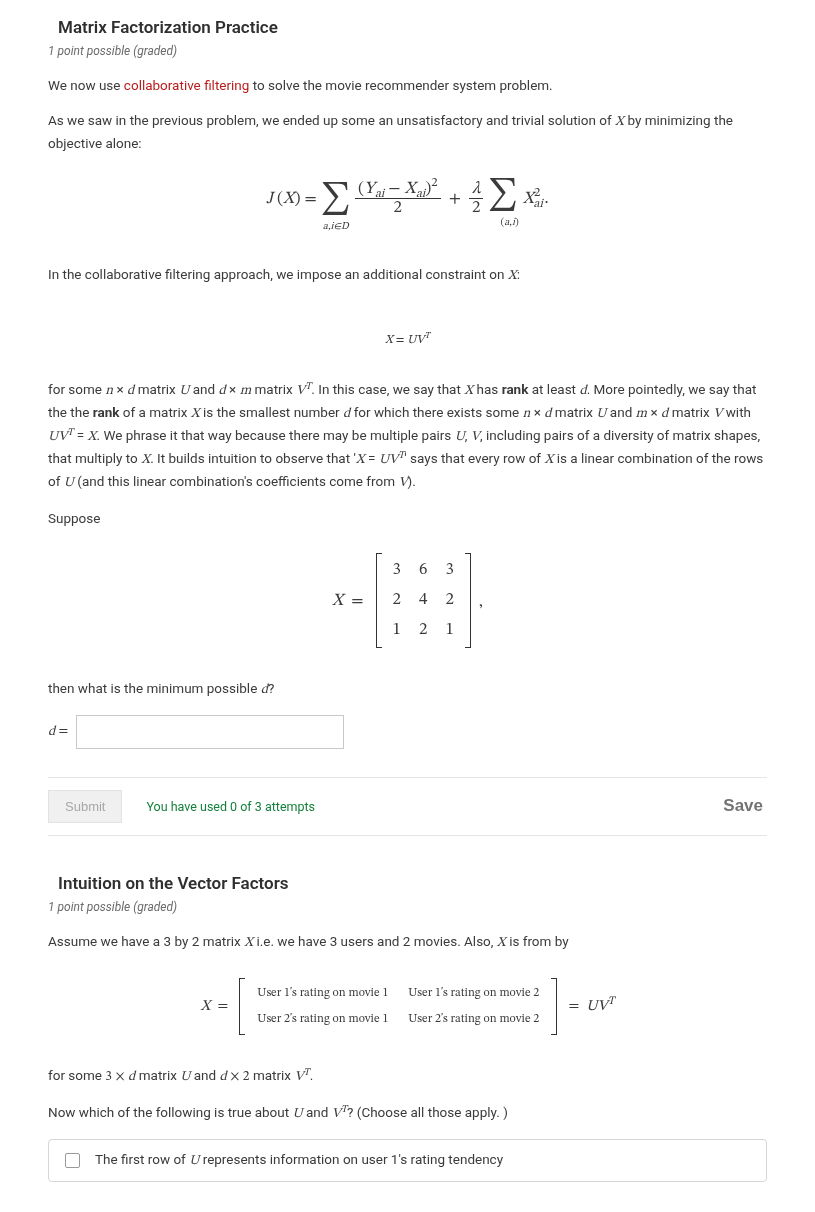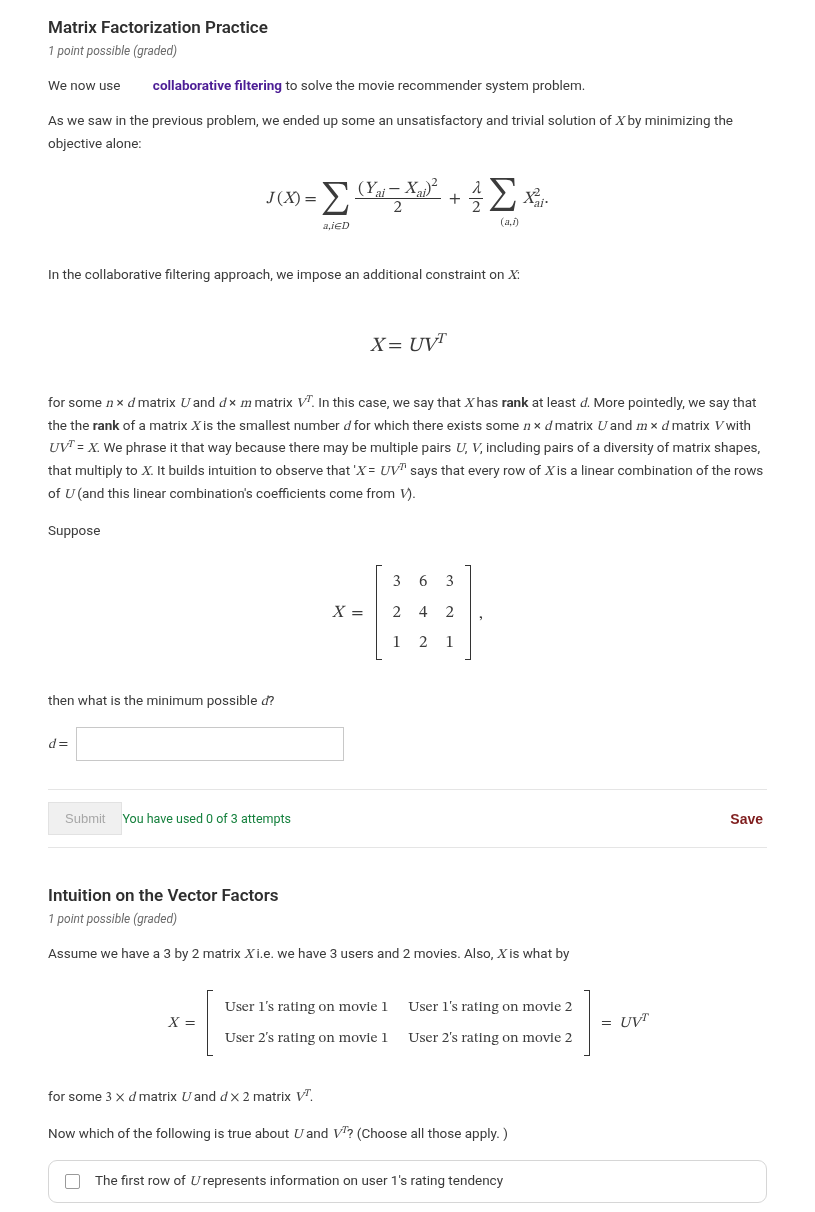--- a/index.html
+++ b/index.html
@@ -9,78 +9,78 @@
     font-size: 13.5px;
     line-height: 1.55;
     color: #3b3b3b;
     background: #fff;
     width: 815px;
     padding: 14px 48px 40px 48px;
   }
   h3.problem-title {
     font-size: 17px;
     font-weight: 600;
-    margin: 0 0 2px 0;
+    margin: 0 0 2px 10px;
     color: #2f2f2f;
   }
   .points {
     font-size: 12px;
     color: #6b6b6b;
     margin-bottom: 14px;
     font-style: italic;
   }
   p { margin: 0 0 14px 0; }
-  a.collab { color: #4c1d95; font-weight: 700; text-decoration: none; margin-left: 29px; }
+  a.collab { color: #b91c1c; font-weight: 400; text-decoration: none; }
   .math-i { font-family: "Cambria Math", "STIX Two Math", "Latin Modern Math", Georgia, serif; font-style: italic; }
   .math-r { font-family: "Cambria Math", "STIX Two Math", "Latin Modern Math", Georgia, serif; font-style: normal; }
   .sup { font-size: 0.75em; vertical-align: super; line-height: 0; }
   .sub { font-size: 0.72em; vertical-align: sub; line-height: 0; }
   .display-eq {
     text-align: center;
     margin: 24px 0 30px 0;
     font-family: "Cambria Math", "STIX Two Math", "Latin Modern Math", Georgia, serif;
     font-size: 17px;
   }
-  .display-eq.small { font-size: 20px; margin-top: 44px; }
+  .display-eq.small { font-size: 12px; margin-top: 44px; }
   .display-eq .under { display:inline-block; text-align:center; vertical-align: -1.55em; line-height:1.05;}
   .display-eq .under .big { font-size: 1.9em; display:block; }
   .display-eq .under .lbl { font-size: 0.62em; font-style: italic; }
   .display-eq .under2 { display:inline-block; text-align:center; vertical-align: -1.3em; line-height:1.05;}
   .display-eq .under2 .big { font-size: 1.9em; display:block; }
   .display-eq .under2 .lbl { font-size: 0.62em; margin-left: 13px; }
   .frac { display:inline-block; vertical-align: middle; text-align:center; line-height:1.05; }
   .frac > span { display:block; padding: 0 3px; }
   .frac .num { border-bottom: 1px solid #333; }
   .frac .den { }
   .bmatrix { display:inline-block; vertical-align: middle; position: relative; padding: 2px 8px; margin: 0 4px; }
   .bmatrix::before, .bmatrix::after {
     content:""; position:absolute; top:0; bottom:0; width:5px; border-top:1.2px solid #333; border-bottom:1.2px solid #333;
   }
   .bmatrix::before { left:0; border-left:1.2px solid #333; }
   .bmatrix::after  { right:0; border-right:1.2px solid #333; }
   .bmatrix table { border-collapse: collapse; }
   .bmatrix td { padding: 2px 9px; text-align:center; font-family: "Cambria Math","STIX Two Math", Georgia, serif; }
-  .bmatrix.textcells td { padding: 4px 10px; font-size: 15px; white-space: nowrap; }
+  .bmatrix.textcells td { padding: 4px 10px; font-size: 12px; white-space: nowrap; }
 
   .answer-row { margin: 8px 0 28px 0; display:flex; align-items:center; gap:8px; }
   input.answer-input {
     width: 268px; height: 34px; border: 1px solid #c8c8c8; font-size: 14px; padding: 2px 8px;
   }
 
-  .action-row { display:flex; align-items:center; gap:0; padding: 12px 0; border-top:1px solid #e5e5e5; border-bottom:1px solid #e5e5e5; margin-bottom: 34px; }
+  .action-row { display:flex; align-items:center; gap:24px; padding: 12px 0; border-top:1px solid #e5e5e5; border-bottom:1px solid #e5e5e5; margin-bottom: 34px; }
   .action-row .spacer { flex: 1; }
   button.submit {
     background:#f0f0f0; color:#a7a7a7; border:1px solid #e2e2e2; font-size:13px; padding:8px 16px; cursor:default;
   }
   .attempts { font-size:12.5px; color:#15803d; }
-  button.save  { background:none; border:none; font-size:14px; font-weight:600; color:#7f1d1d; cursor:pointer; padding:6px 4px;}
+  button.save  { background:none; border:none; font-size:17px; font-weight:600; color:#737373; cursor:pointer; padding:6px 4px;}
 
   
   .option {
-    border:1px solid #d6d6d6; border-radius:9px; padding:9px 12px; margin-bottom:8px;
+    border:1px solid #d6d6d6; border-radius:4px; padding:9px 12px; margin-bottom:8px;
     display:flex; align-items:center; gap:12px; cursor:pointer;
   }
   .option input[type="checkbox"]{
     appearance:none; width:15px; height:15px; border:1px solid #9a9a9a; border-radius:2px; background:#fff; cursor:pointer; flex-shrink:0;
   }
   .option input[type="checkbox"]:checked { background:#2f6fed; border-color:#2f6fed; }
   .option .lbl { font-size:13.5px; color:#3b3b3b; }
 </style>
 </head>
 <body>
@@ -157,21 +157,21 @@
   <button class="submit" disabled="">Submit</button>
   <span class="attempts">You have used 0 of 3 attempts</span>
   <span class="spacer"></span>
   <button class="save">Save</button>
 </div>
 
 <h3 class="problem-title">Intuition on the Vector Factors</h3>
 <div class="points">1 point possible (graded)</div>
 
 <p>
-  <span>Assume we have a 3 by 2 matrix </span><span class="math-i">X</span><span> i.e. we have 3 users and 2 movies. Also, </span><span class="math-i">X</span><span> is what by</span>
+  <span>Assume we have a 3 by 2 matrix </span><span class="math-i">X</span><span> i.e. we have 3 users and 2 movies. Also, </span><span class="math-i">X</span><span> is from by</span>
 </p>
 
 <div class="display-eq" style="font-size:15px">
   <span class="math-i">X</span> &nbsp;=&nbsp;
   <span class="bmatrix textcells"><table>
     <tbody>
           <tr>
             <td>User 1's rating on movie 1</td>
             <td>User 1's rating on movie 2</td>
           </tr>

